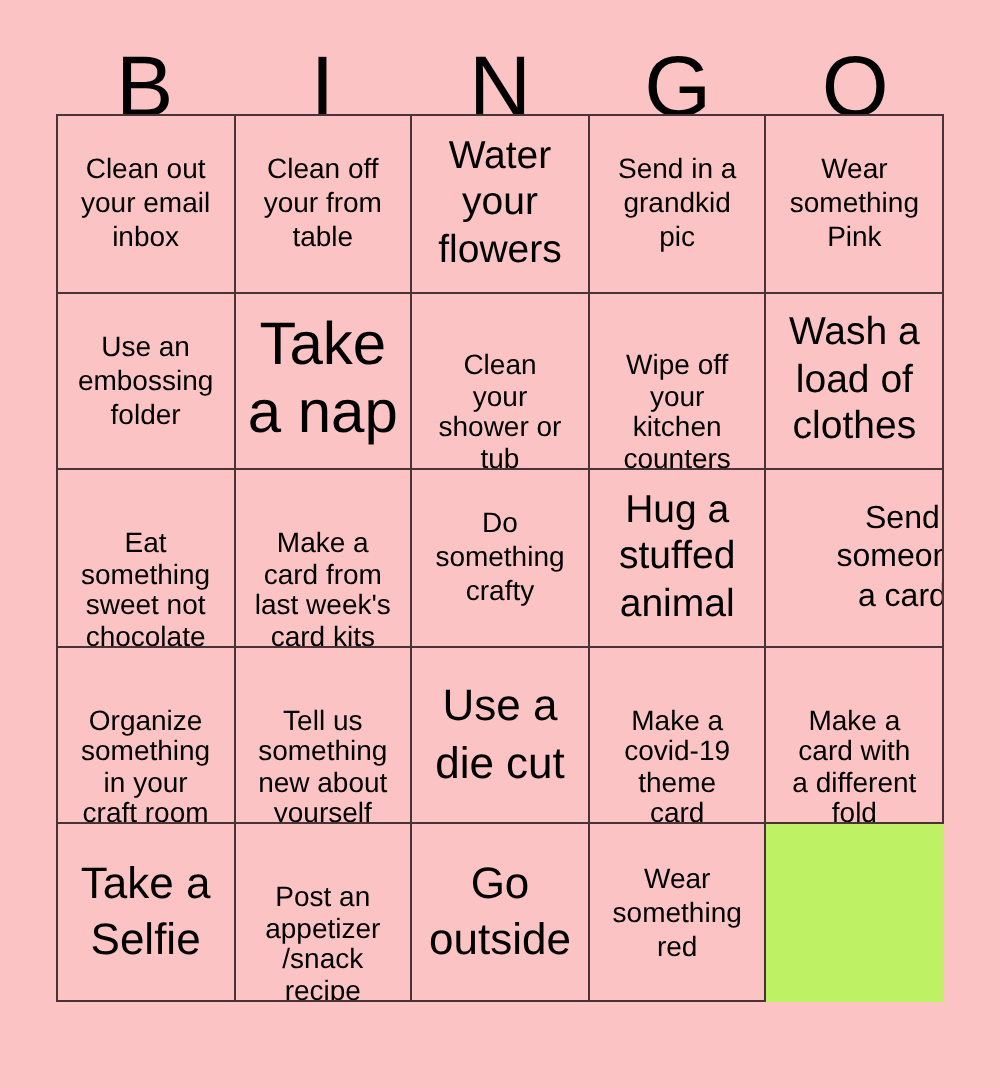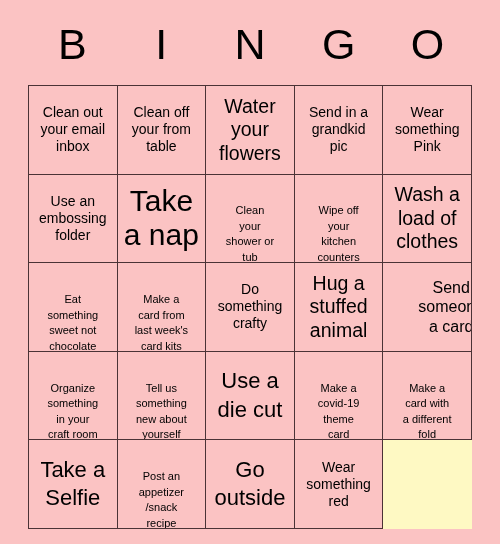--- a/index.html
+++ b/index.html
@@ -39,30 +39,30 @@
     font-weight: 400;
     color: #000000;
     letter-spacing: 0px;
     font-family: "Liberation Sans", sans-serif;
   }
 
   
   .grid {
     position: absolute;
     left: 28px;
-    top: 85px;
+    top: 57px;
     width: 444px;
     height: 444px;
     box-sizing: border-box;
     display: grid;
     grid-template-columns: repeat(5, 1fr);
     grid-template-rows: repeat(5, 1fr);
     border-top: 1.5px solid #4a3336;
     border-left: 1.5px solid #4a3336;
-    background: #fef9c3;
+    background: #bef264;
   }
   .cell {
     box-sizing: border-box;
     border-right: 1.5px solid #4a3336;
     border-bottom: 1.5px solid #4a3336;
     display: flex;
     align-items: center;
     justify-content: center;
     padding: 2px 3px;
     background: #fbc3c3;
@@ -71,21 +71,21 @@
   .cell-text {
     display: block;
     text-align: center;
     color: #000000;
     font-family: "Liberation Sans", sans-serif;
     white-space: pre-line;
     width: 100%;
   }
 
   
-  .cell-text[data-size="xs"]  { font-size: 11px; line-height: 15.5px; margin-top: 32px; }
+  .cell-text[data-size="xs"]  { font-size: 14px; line-height: 15.5px; margin-top: 32px; }
   .cell-text[data-size="s"]   { font-size: 14px;   line-height: 17px; }
   .cell-text[data-size="m"]   { font-size: 16px;   line-height: 19.5px; margin-left: 48px; }
   .cell-text[data-size="l"]   { font-size: 19.5px; line-height: 23.5px; }
   .cell-text[data-size="xl"]  { font-size: 22px;   line-height: 28.5px; }
   .cell-text[data-size="xxl"] { font-size: 30px;   line-height: 34px; }
 </style>
 </head>
 <body>
 
 <div class="card">

